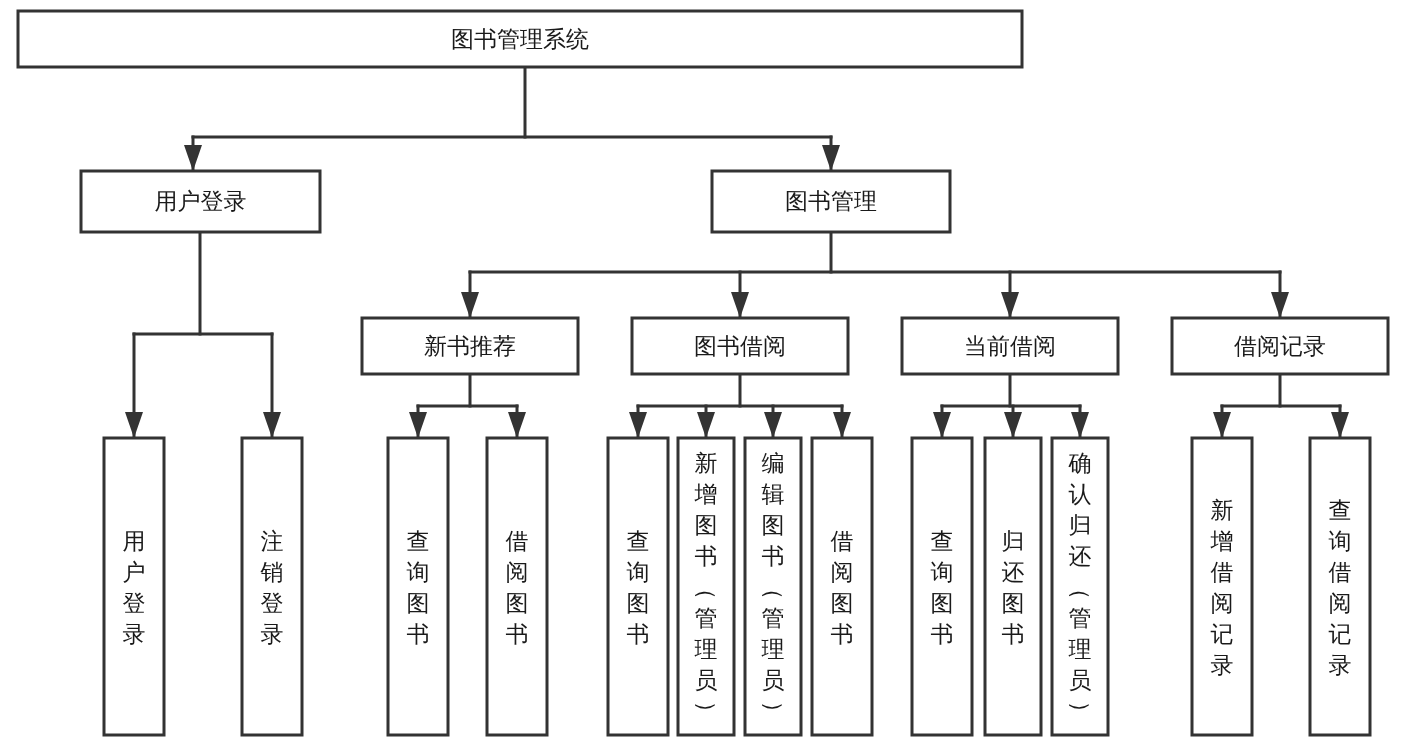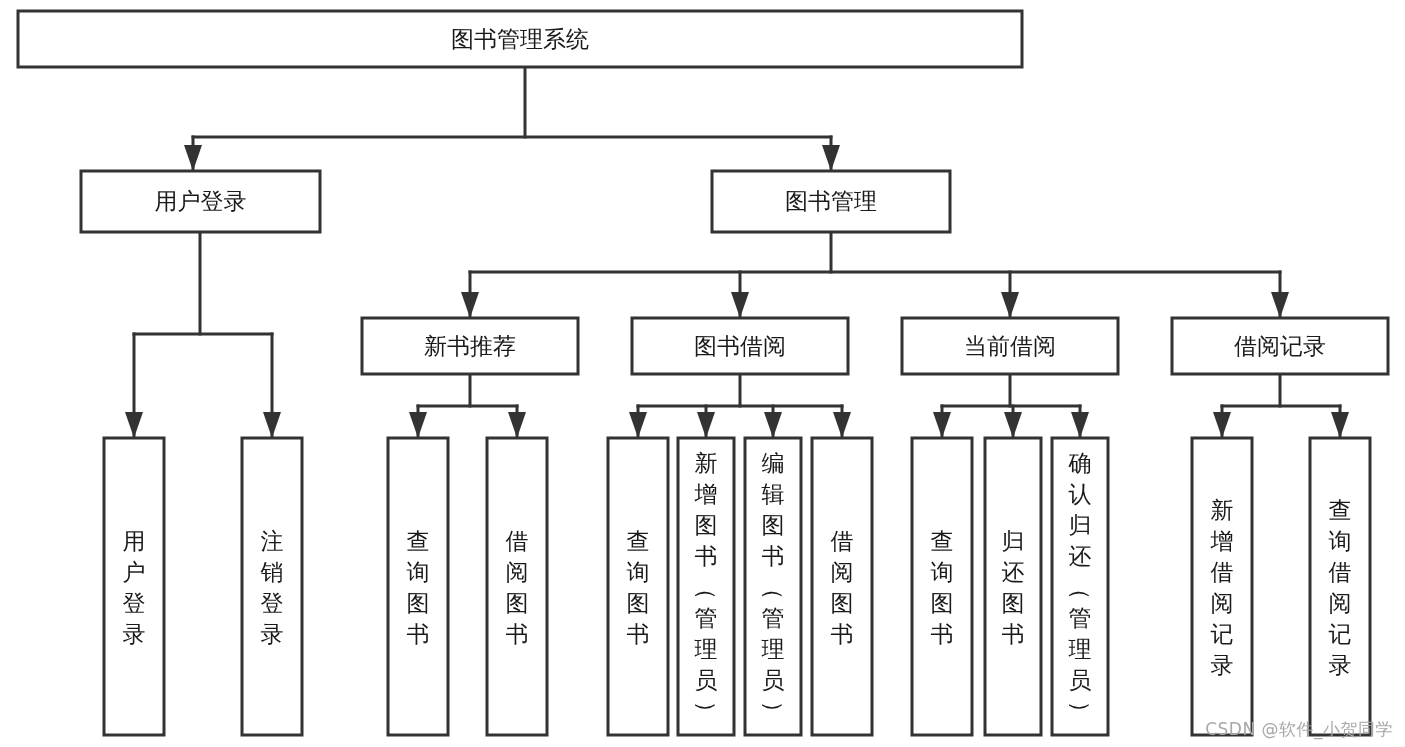--- a/index.html
+++ b/index.html
@@ -261,14 +261,13 @@
           <rect x="1310" y="438" width="60" height="297" class="node-box"></rect>
           <text x="1340" y="517.68" class="node-label-v">查</text>
           <text x="1340" y="548.68" class="node-label-v">询</text>
           <text x="1340" y="579.68" class="node-label-v">借</text>
           <text x="1340" y="610.68" class="node-label-v">阅</text>
           <text x="1340" y="641.68" class="node-label-v">记</text>
           <text x="1340" y="672.68" class="node-label-v">录</text>
         </g>
       </g>
   </svg>
-  <div class="watermark">CSDN @软件_小贺同学</div>
 </div>
 
 </body></html>

